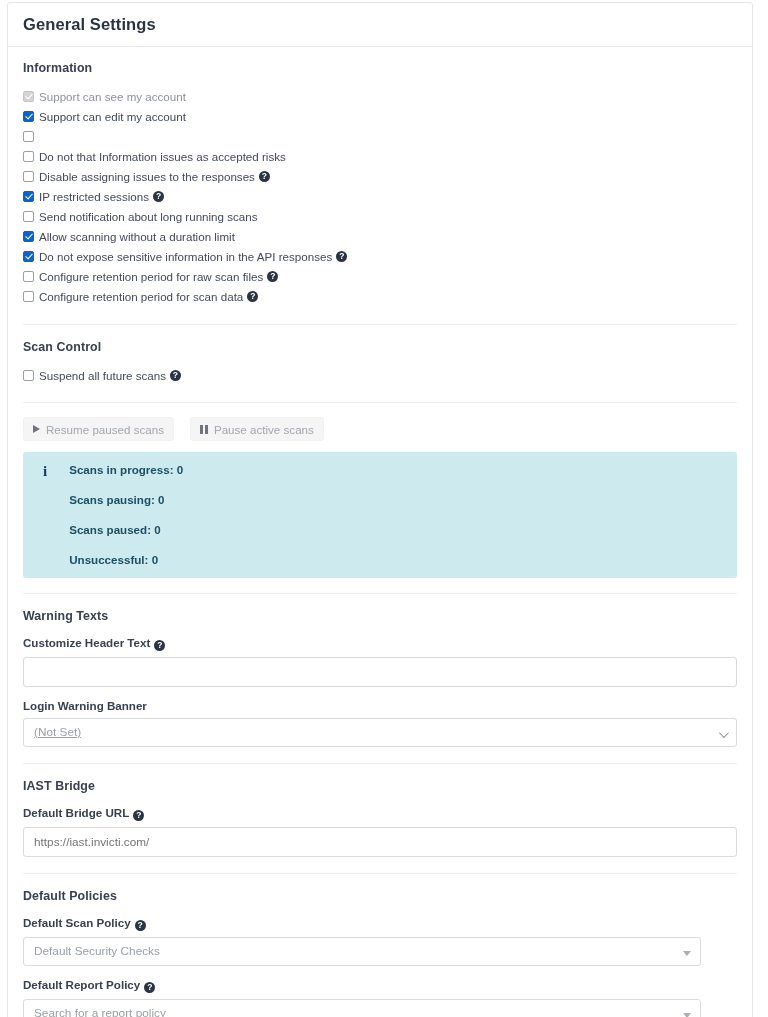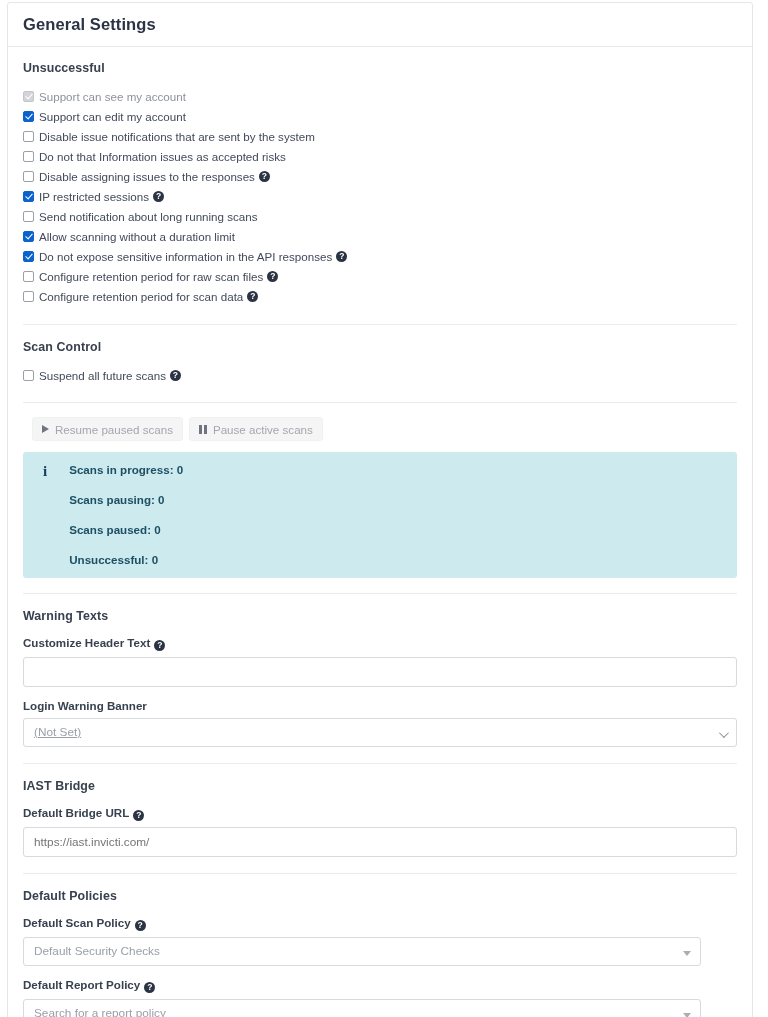--- a/index.html
+++ b/index.html
@@ -122,21 +122,21 @@
     font-size: 8.5px;
     line-height: 11px;
     text-align: center;
     font-weight: bold;
     margin-left: 4px;
     vertical-align: -1px;
     font-family: "Liberation Sans", sans-serif;
   }
 
   
-  .btn-row { display: flex; gap: 6px; margin-left: 9px; }
+  .btn-row { display: flex; gap: 16px; }
   .btn-light {
     display: inline-flex;
     align-items: center;
     gap: 6px;
     height: 24px;
     padding: 0 9px;
     background: #f5f5f6;
     border: 1px solid #f1f1f2;
     border-radius: 3px;
     color: #a3a7ae;
@@ -251,34 +251,33 @@
 
 <div class="card">
 
   <div class="card-header">
     <div class="card-title">General Settings</div>
   </div>
 
   <div class="card-body">
 
     <div style="height:14px"></div>
-    <div class="section-title">Unsuccessful</div>
+    <div class="section-title">Information</div>
     <div style="height:11px"></div>
     <div id="permissions-list">
         <div class="check-row">
           <span class="cb checked disabled"></span>
           <span class="check-label muted">Support can see my account</span>
         </div>
         <div class="check-row">
           <span class="cb checked"></span>
           <span class="check-label">Support can edit my account</span>
         </div>
         <div class="check-row">
           <span class="cb"></span>
-          <span class="check-label">Disable issue notifications that are sent by the system</span>
         </div>
         <div class="check-row">
           <span class="cb"></span>
           <span class="check-label">Do not that Information issues as accepted risks</span>
         </div>
         <div class="check-row">
           <span class="cb"></span>
           <span class="check-label">Disable assigning issues to the responses</span>
           <span class="help">?</span>
         </div>

